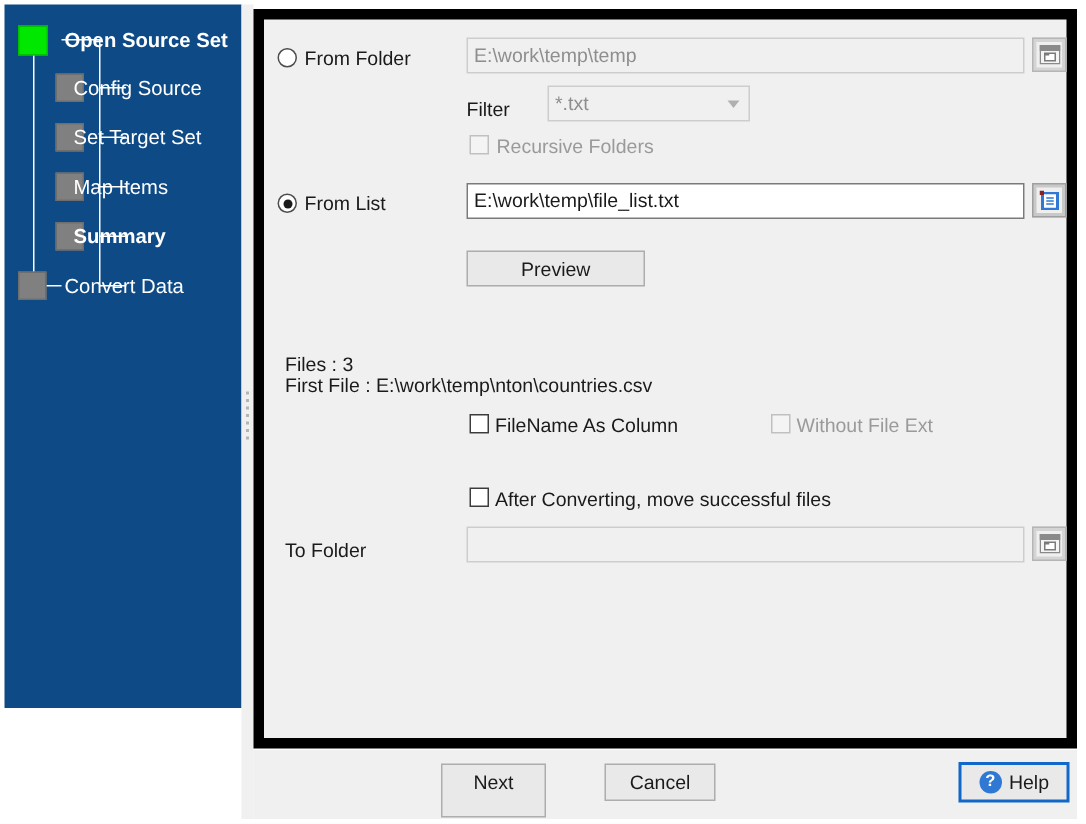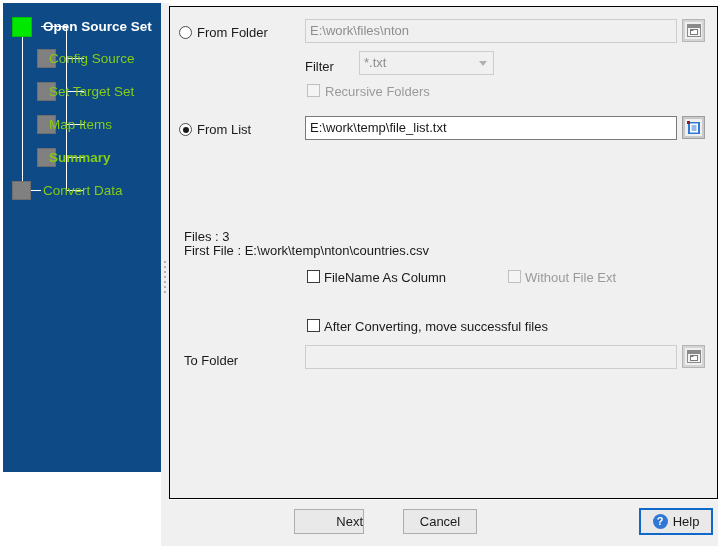--- a/index.html
+++ b/index.html
@@ -52,21 +52,21 @@
     background: #808080;
     border: 1px solid #6e6e6e;
     box-sizing: border-box;
   }
   .node-box.active {
     background: #00e800;
     border-color: #00c000;
   }
   .node-label {
     position: absolute;
-    color: #84cc16;
+    color: #ffffff;
     font-size: 13.5px;
     white-space: nowrap;
     line-height: 19px;
   }
   .node-label.active {
     color: #ffffff;
     font-weight: bold;
   }
 
   
@@ -94,21 +94,21 @@
   }
 
   
   .content-panel {
     position: absolute;
     left: 169px;
     top: 6px;
     width: 549px;
     height: 493px;
     background: #f0f0f0;
-    border: 1px solid #000000;
+    border: 7px solid #000000;
     box-sizing: border-box;
   }
   .bottom-bar {
     position: absolute;
     left: 169px;
     top: 500px;
     width: 549px;
     height: 46px;
     background: #f0f0f0;
   }
@@ -321,21 +321,21 @@
         <i></i>
         <i></i>
         <i></i>
     </div>
   </div>
 
   <div class="content-panel">
 
     <div class="radio" style="left:9px; top:19px;"></div>
     <div class="row-label" style="left:27px; top:17px;">From Folder</div>
-    <div class="textbox disabled" style="left:135px; top:12px; width:372px; height:24px;">E:\work\files\nton</div>
+    <div class="textbox disabled" style="left:135px; top:12px; width:372px; height:24px;">E:\work\temp\temp</div>
     <div class="browse-btn" style="left:512px; top:12px;">
       <div class="browse-inner">
         <svg width="14" height="13" viewBox="0 0 14 13" aria-hidden="true">
           <rect x="0.5" y="0.5" width="13" height="12" fill="#f4f4f4" stroke="#8a8a8a"></rect>
           <rect x="0.5" y="0.5" width="13" height="3" fill="#8a8a8a" stroke="#8a8a8a"></rect>
           <rect x="3.5" y="5.5" width="7" height="5" fill="#ffffff" stroke="#7a7a7a"></rect>
           <rect x="3.5" y="5.5" width="3" height="1.5" fill="#7a7a7a"></rect>
         </svg>
       </div>
     </div>
@@ -358,20 +358,21 @@
           <rect x="1" y="1" width="12" height="12" fill="#2f78d4"></rect>
           <rect x="3" y="2.5" width="8" height="9" fill="#ffffff"></rect>
           <rect x="4.5" y="4.5" width="5" height="1" fill="#2f78d4"></rect>
           <rect x="4.5" y="6.5" width="5" height="1" fill="#2f78d4"></rect>
           <rect x="4.5" y="8.5" width="5" height="1" fill="#2f78d4"></rect>
           <rect x="0" y="0" width="3" height="3" fill="#8a2020"></rect>
         </svg>
       </div>
     </div>
 
+    <div class="btn" style="left:135px; top:154px; width:119px; height:24px;">Preview</div>
 
     <div class="info-text" style="left:14px; top:221px;">Files : 3</div>
     <div class="info-text" style="left:14px; top:235px;">First File : E:\work\temp\nton\countries.csv</div>
 
     <div class="checkbox" style="left:137px; top:263px;"></div>
     <div class="row-label" style="left:154px; top:262px;">FileName As Column</div>
     <div class="checkbox disabled" style="left:338px; top:263px;"></div>
     <div class="row-label disabled" style="left:355px; top:262px;text-align:right;">Without File Ext</div>
 
     <div class="checkbox" style="left:137px; top:312px;"></div>
@@ -385,21 +386,21 @@
           <rect x="0.5" y="0.5" width="13" height="12" fill="#f4f4f4" stroke="#8a8a8a"></rect>
           <rect x="0.5" y="0.5" width="13" height="3" fill="#8a8a8a" stroke="#8a8a8a"></rect>
           <rect x="3.5" y="5.5" width="7" height="5" fill="#ffffff" stroke="#7a7a7a"></rect>
           <rect x="3.5" y="5.5" width="3" height="1.5" fill="#7a7a7a"></rect>
         </svg>
       </div>
     </div>
   </div>
 
   <div class="bottom-bar">
-    <div class="btn" style="left:125px; top:9px; width:70px; height:25px;text-align:right;">Next</div>
+    <div class="btn" style="left:125px; top:9px; width:70px; height:36px;">Next</div>
     <div class="btn" style="left:234px; top:9px; width:74px; height:25px;">Cancel</div>
     <div class="help-btn" style="left:470px; top:8px; width:74px; height:27px;">
       <span class="help-circle">?</span>
       <span>Help</span>
     </div>
   </div>
 
 </div>
 
 </body></html>

